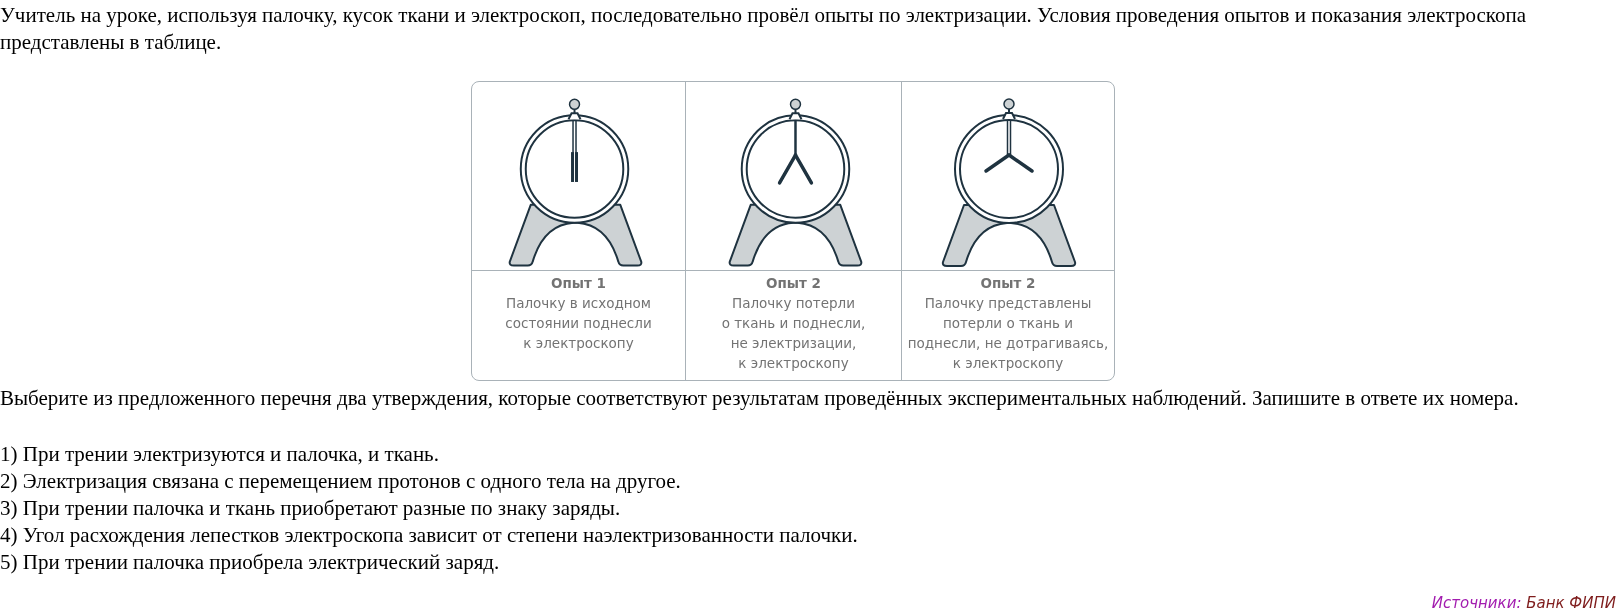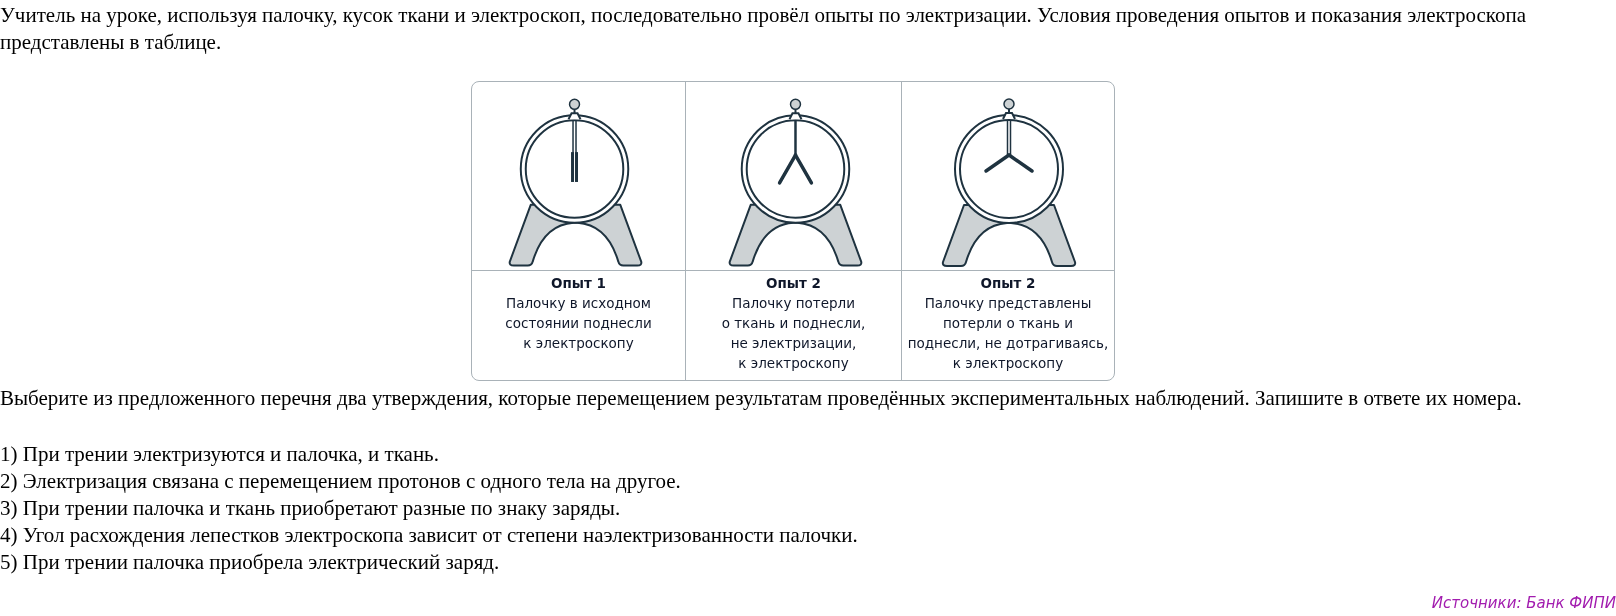--- a/index.html
+++ b/index.html
@@ -16,31 +16,31 @@
   .bold { font-weight: normal; }
 
   .figure {
     position: absolute; left: 471px; top: 81px; width: 644px; height: 300px;
     border: 1px solid #a9b2b8; border-radius: 8px; box-sizing: border-box;
     display: grid; grid-template-columns: 214px 216px 1fr; grid-template-rows: 189px 1fr;
     overflow: hidden; background: #fff;
   }
   .cell-img { border-right: 1px solid #a9b2b8; border-bottom: 1px solid #a9b2b8; display: flex; justify-content: center; }
   .cell-cap { border-right: 1px solid #a9b2b8; text-align: center;
-    font-family: "DejaVu Sans", "Liberation Sans", sans-serif; font-size: 13.5px; line-height: 20px; color: #0f172a;
+    font-family: "DejaVu Sans", "Liberation Sans", sans-serif; font-size: 13.5px; line-height: 20px; color: #737373;
     padding-top: 2px; }
   .cell-img.last, .cell-cap.last { border-right: none; }
   .cap-title { font-weight: bold; display: block; }
   .cap-line { display: block; white-space: nowrap; }
   svg { display: block; }
 
   .source { position: absolute; right: 0; top: 593px; font-family: "DejaVu Sans", "Liberation Sans", sans-serif;
     font-style: italic; font-size: 15px; line-height: 20px; white-space: nowrap; }
   .source .src-label { color: #a21caf; }
-  .source .src-value { color: #a21caf; }
+  .source .src-value { color: #7f1d1d; }
 </style>
 </head>
 <body>
 
 <p class="para" id="intro">Учитель на уроке, используя палочку, кусок ткани и электроскоп, последовательно провёл опыты по электризации. Условия проведения опытов и показания электроскопа представлены в таблице.</p>
 
 <div class="figure">
 
   <div class="cell-img">
     <svg width="214" height="189" viewBox="0 0 214 189">
@@ -107,21 +107,21 @@
   </div>
   <div class="cell-cap last">
     <span class="cap-title">Опыт 2</span>
     <span class="cap-line">Палочку представлены</span>
     <span class="cap-line">потерли о ткань и</span>
     <span class="cap-line">поднесли, не дотрагиваясь,</span>
     <span class="cap-line">к электроскопу</span>
   </div>
 </div>
 
-<p class="para" id="question"><span>Выберите из предложенного перечня </span><span class="bold">два</span><span> утверждения, которые перемещением результатам проведённых экспериментальных наблюдений. Запишите в ответе их номера.</span></p>
+<p class="para" id="question"><span>Выберите из предложенного перечня </span><span class="bold">два</span><span> утверждения, которые соответствуют результатам проведённых экспериментальных наблюдений. Запишите в ответе их номера.</span></p>
 
 <ul class="options">
   <li>1) При трении электризуются и палочка, и ткань.</li>
   <li>2) Электризация связана с перемещением протонов с одного тела на другое.</li>
   <li>3) При трении палочка и ткань приобретают разные по знаку заряды.</li>
   <li>4) Угол расхождения лепестков электроскопа зависит от степени наэлектризованности палочки.</li>
   <li>5) При трении палочка приобрела электрический заряд.</li>
 </ul>
 
 <div class="source">

